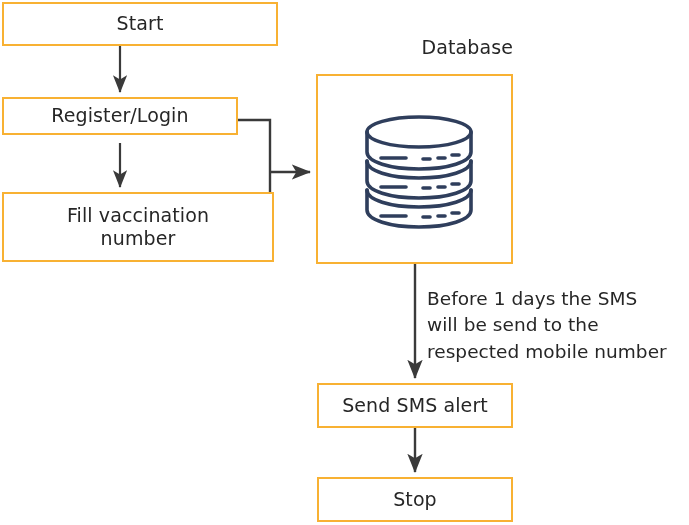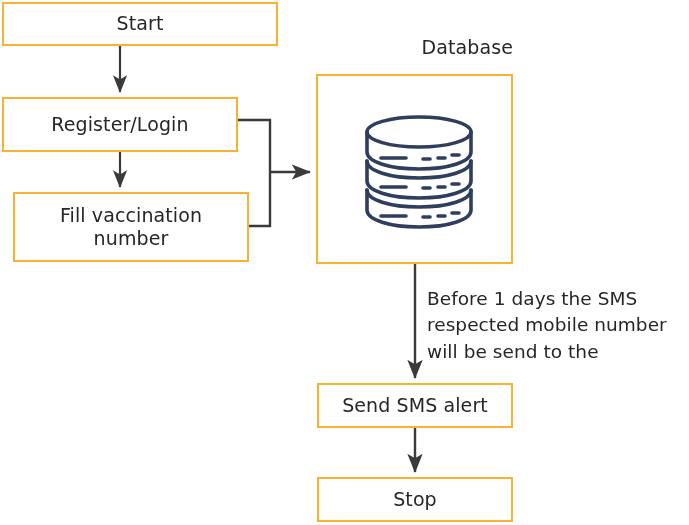--- a/index.html
+++ b/index.html
@@ -32,24 +32,24 @@
     letter-spacing: 0.1px;
   }
   .node-label {
     display: block;
     padding: 0 6px;
   }
   #node-start {
     left: 2px;  top: 2px;   width: 276px; height: 44px;
   }
   #node-register {
-    left: 2px;  top: 97px;  width: 236px; height: 55px;
+    left: 2px;  top: 97px;  width: 236px; height: 38px;
   }
   #node-fill {
-    left: 13px;  top: 192px; width: 236px; height: 70px;
+    left: 2px;  top: 192px; width: 272px; height: 70px;
   }
   #node-database {
     left: 316px; top: 74px; width: 197px; height: 190px;
   }
   #node-sms {
     left: 317px; top: 383px; width: 196px; height: 45px;
   }
   #node-stop {
     left: 317px; top: 477px; width: 196px; height: 45px;
   }
@@ -163,22 +163,22 @@
 
       <line x1="21" y1="102" x2="46" y2="102"></line>
       <line x1="63" y1="103" x2="70" y2="103"></line>
       <line x1="78" y1="102" x2="85" y2="102"></line>
       <line x1="92" y1="99" x2="99" y2="99"></line>
     </g>
   </svg>
 
   <div id="annotation">
     <span class="ann-line">Before 1 days the SMS</span>
+    <span class="ann-line">will be send to the</span>
     <span class="ann-line">respected mobile number</span>
-    <span class="ann-line">will be send to the</span>
   </div>
 
   <div class="node" id="node-sms">
     <span class="node-label">Send SMS alert</span>
   </div>
 
   <div class="node" id="node-stop">
     <span class="node-label">Stop</span>
   </div>
 

